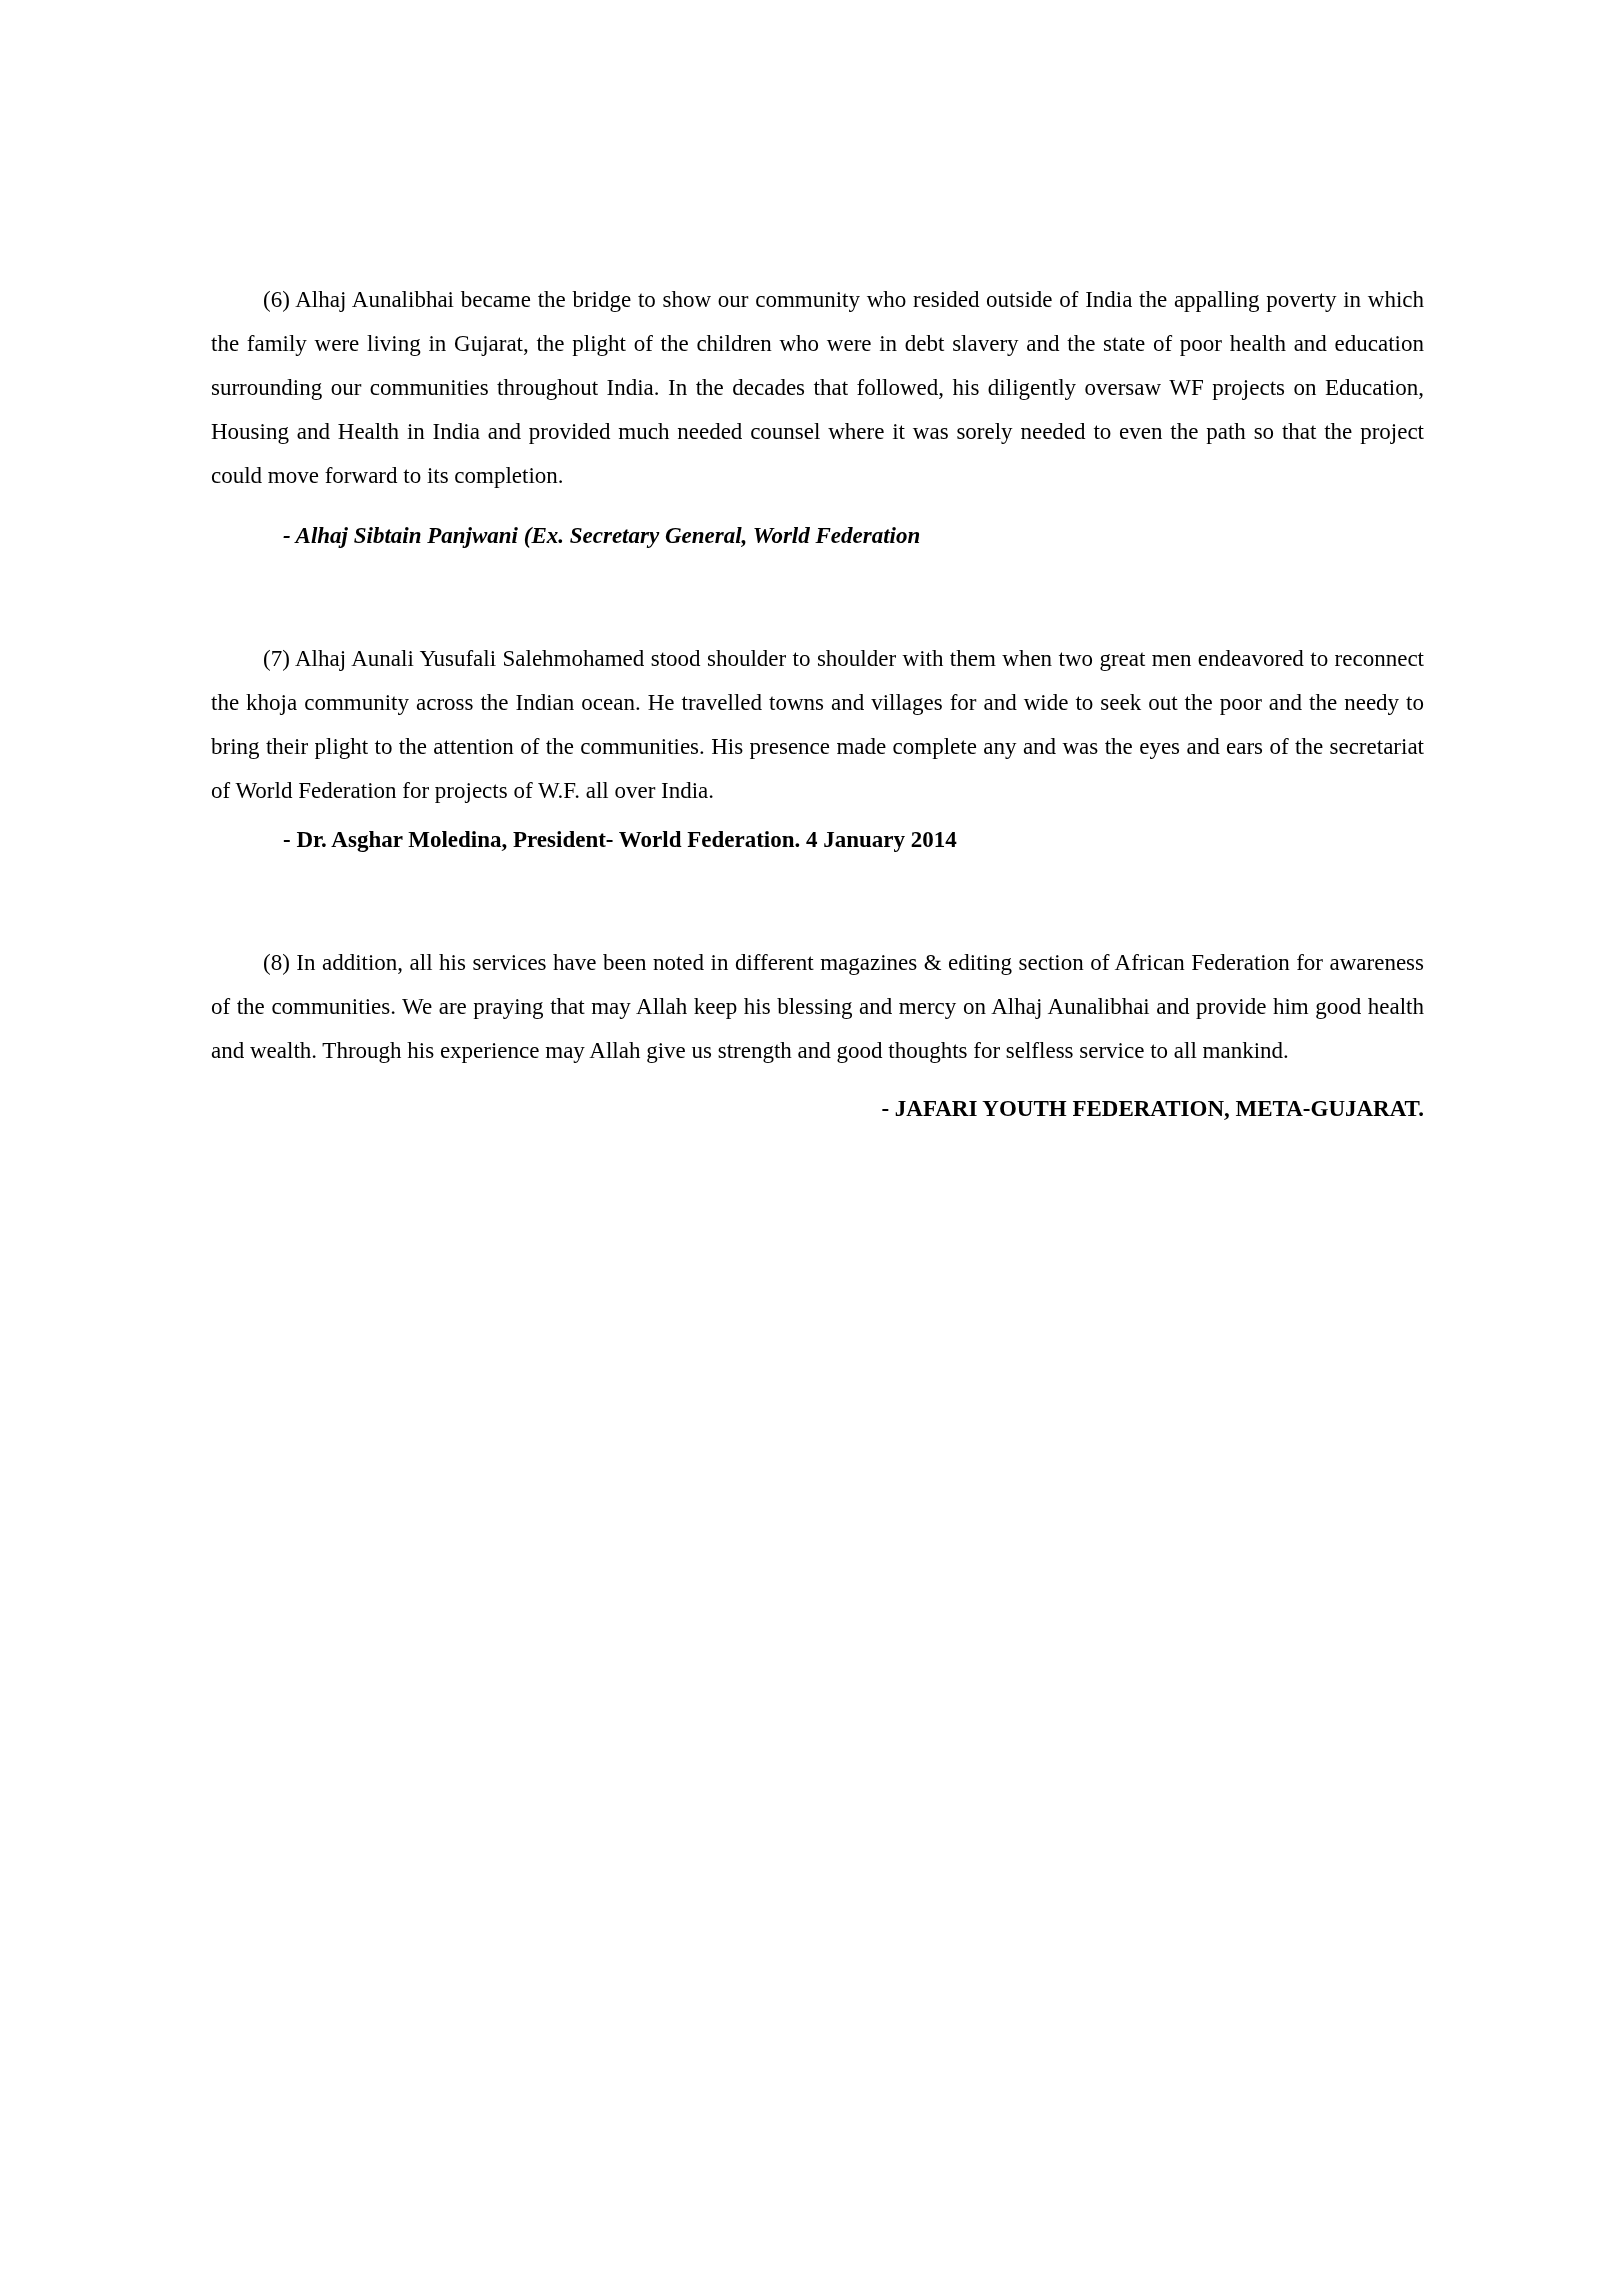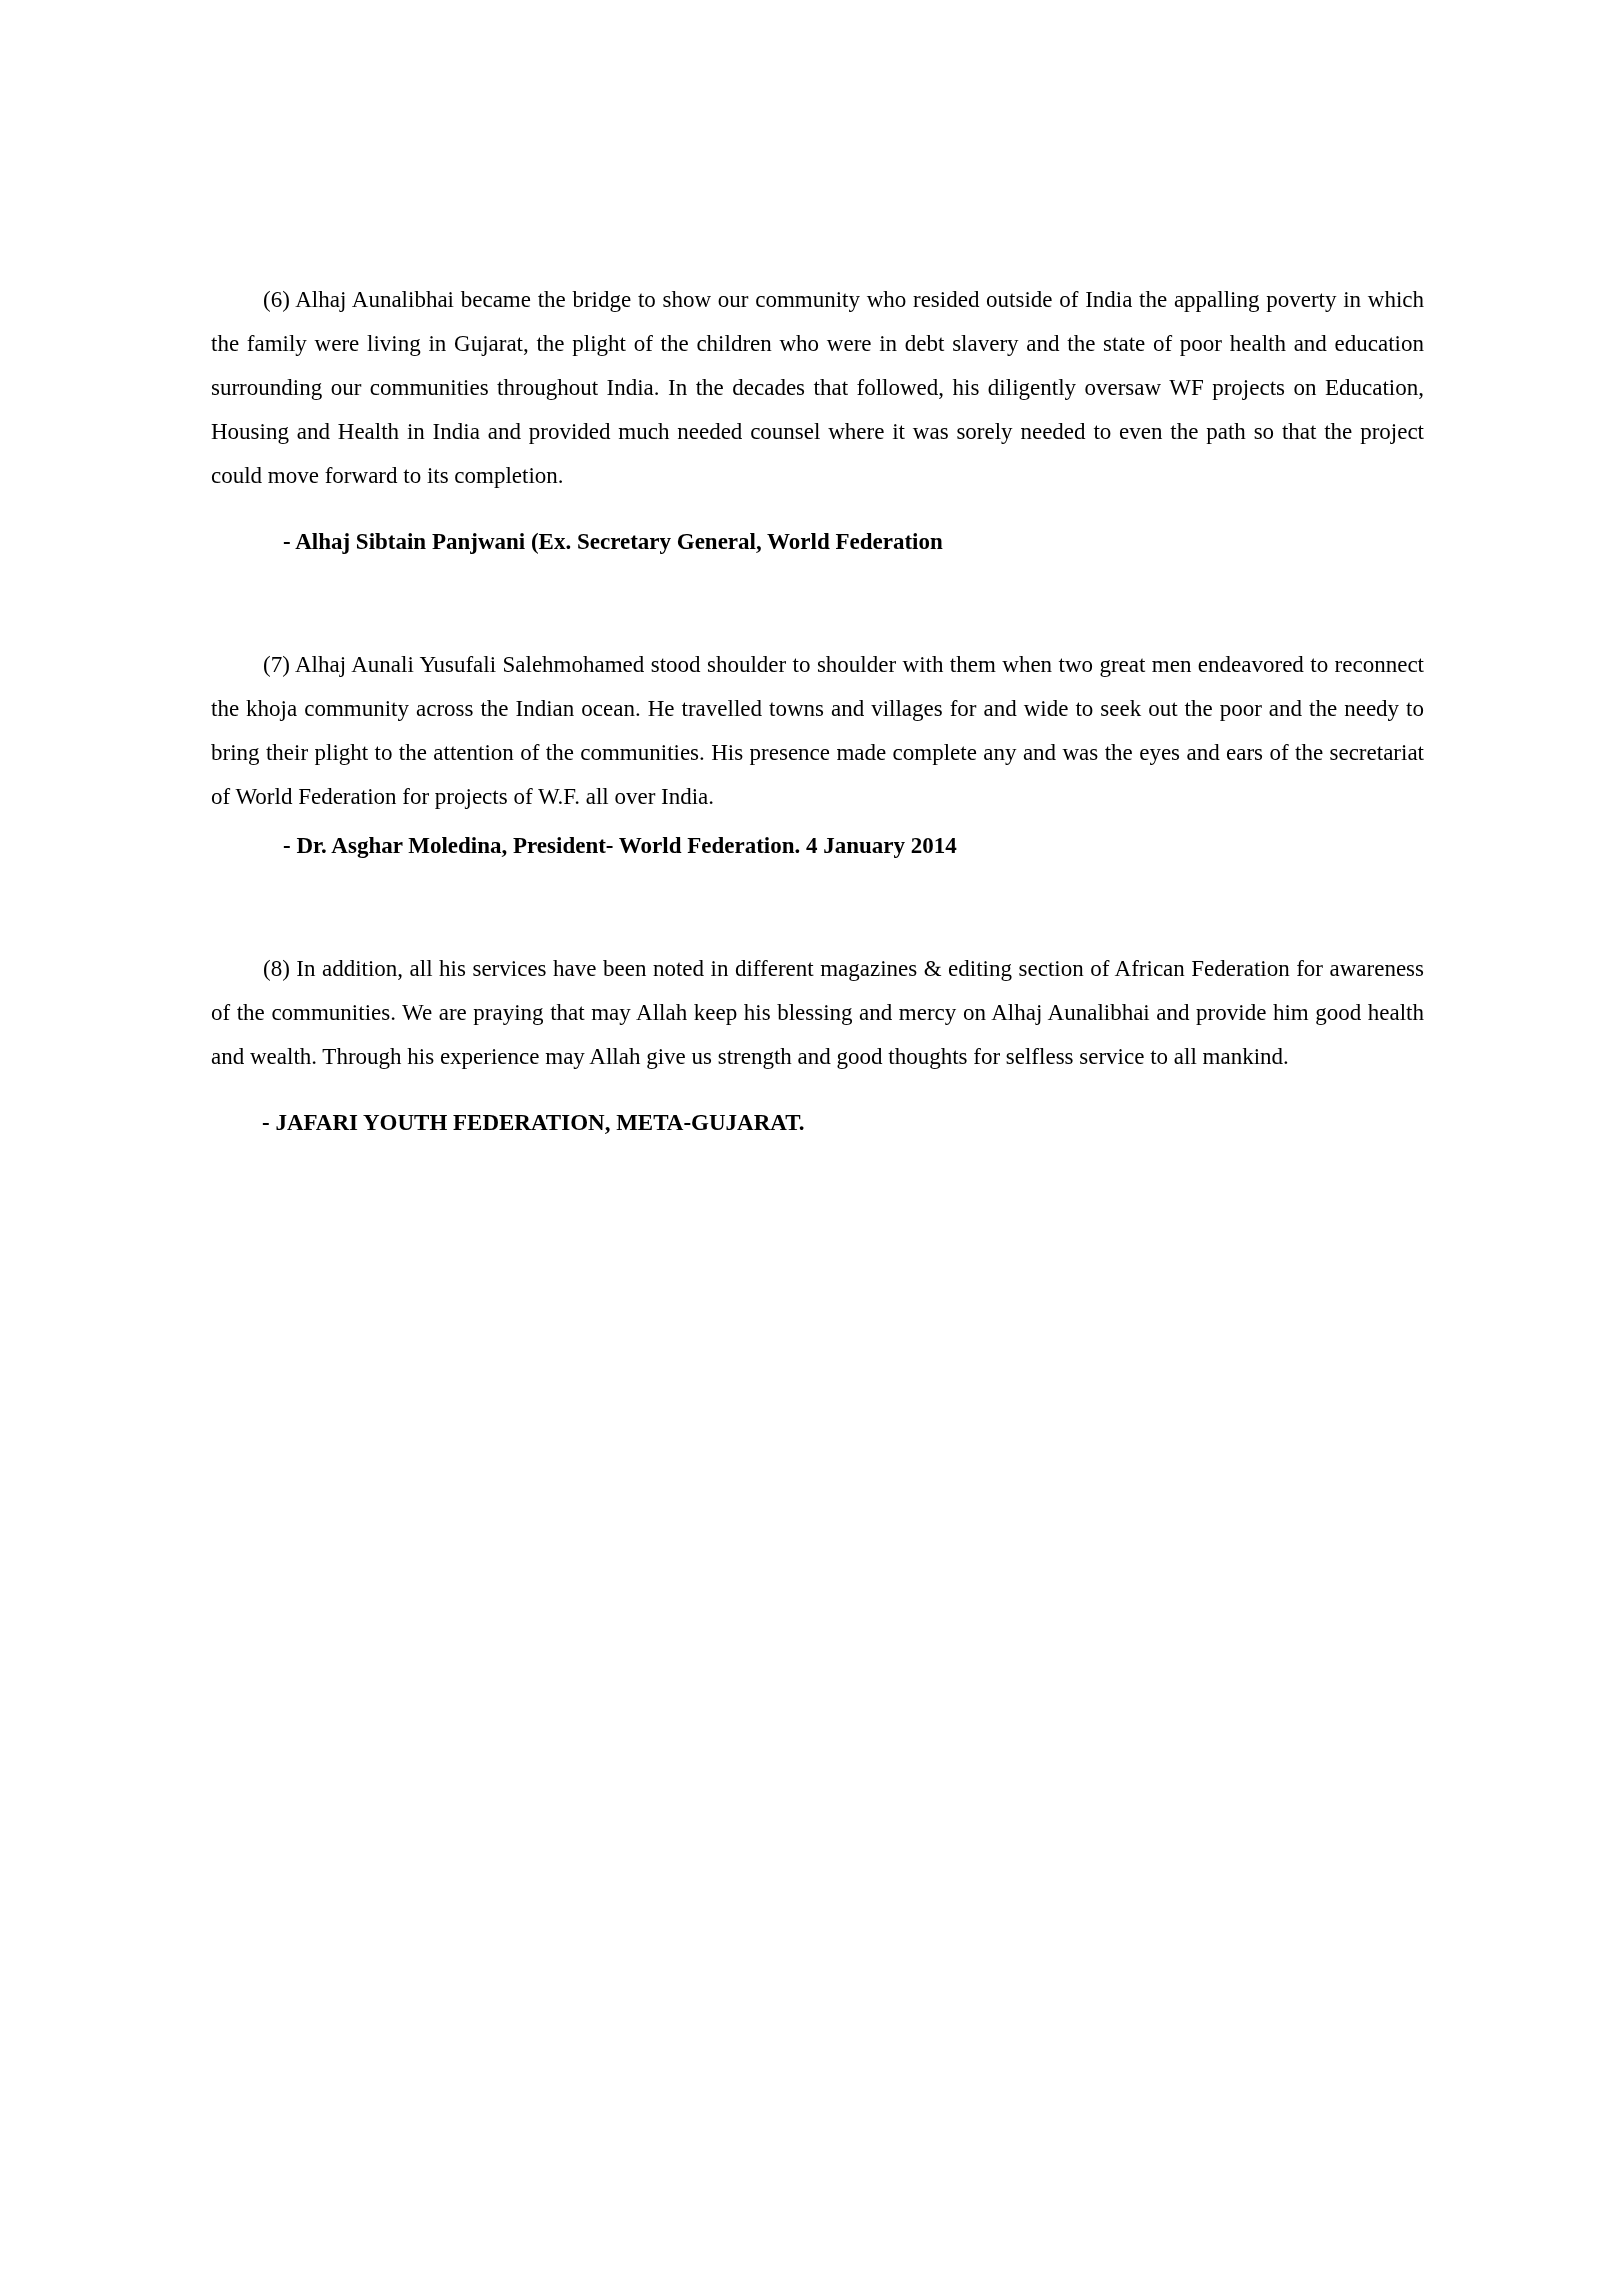--- a/index.html
+++ b/index.html
@@ -3,25 +3,25 @@
   <meta charset="utf-8">
   <style>
     html, body { margin: 0; padding: 0; background: #ffffff; }
     body { width: 1623px; height: 2295px; position: relative; overflow: hidden; }
     .page {
       position: absolute; left: 211px; top: 278px; width: 1213px;
       font-family: "Liberation Serif", serif; color: #000; font-size: 23px; line-height: 44px;
     }
     .para { text-align: justify; text-align-last: left; text-indent: 52px; margin: 0; }
     .sig { font-weight: bold; margin: 0; }
-    .sig1 { padding-left: 72px; margin-top: 22px; }
+    .sig1 { padding-left: 72px; margin-top: 16px; font-style: italic; }
     .gap1 { height: 79px; }
     .sig2 { padding-left: 72px; margin-top: 5.2px; }
     .gap2 { height: 79px; }
-    .sig3 { padding-left: 51px; margin-top: 22px; }
+    .sig3 { padding-left: 51px; margin-top: 14px; text-align: right; }
     .sig3b { padding-left: 72px; }
   </style>
 </head>
 <body>
 
 <div class="page">
   <p class="para">(6) Alhaj Aunalibhai became the bridge to show our community who resided outside of India the appalling poverty in which the family were living in Gujarat, the plight of the children who were in debt slavery and the state of poor health and education surrounding our communities throughout India. In the decades that followed, his diligently oversaw WF projects on Education, Housing and Health in India and provided much needed counsel where it was sorely needed to even the path so that the project could move forward to its completion.</p>
   <p class="sig sig1">-  Alhaj Sibtain Panjwani (Ex. Secretary General, World Federation</p>
   <div class="gap1"></div>
   <p class="para">(7) Alhaj Aunali Yusufali Salehmohamed stood shoulder to shoulder with them when two great men endeavored to reconnect the khoja community across the Indian ocean. He travelled towns and villages for and wide to seek out the poor and the needy to bring their plight to the attention of the communities. His presence made complete any and was the eyes and ears of the secretariat of World Federation for projects of W.F. all over India.</p>

